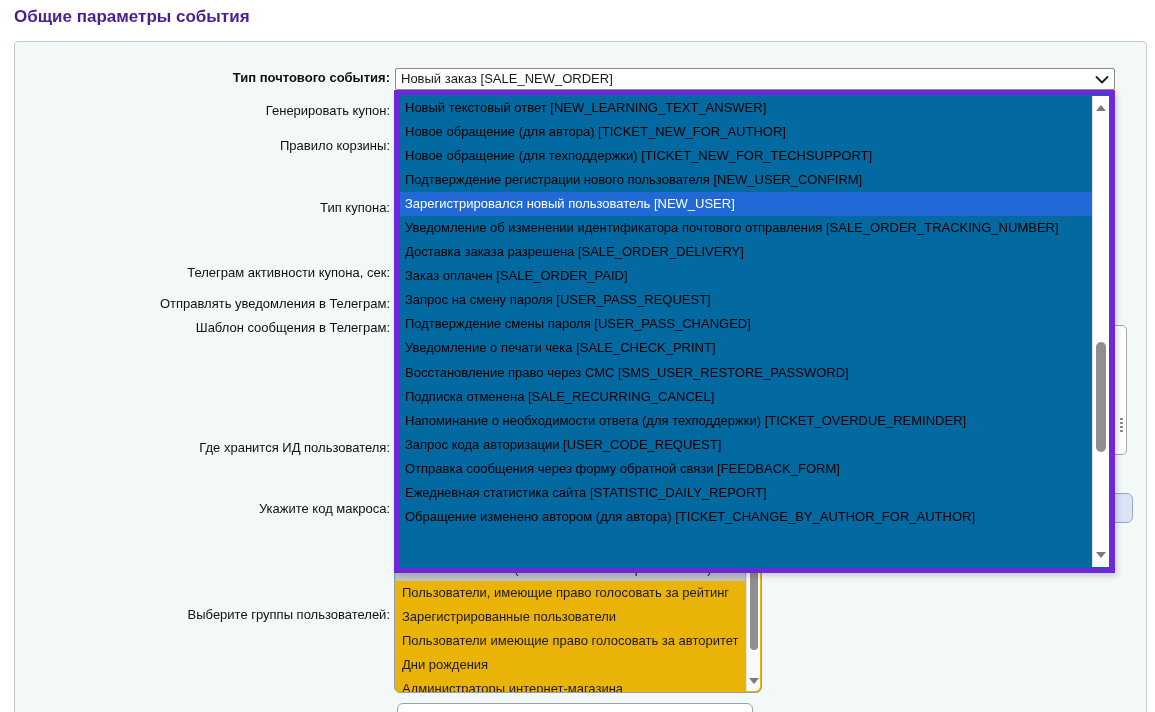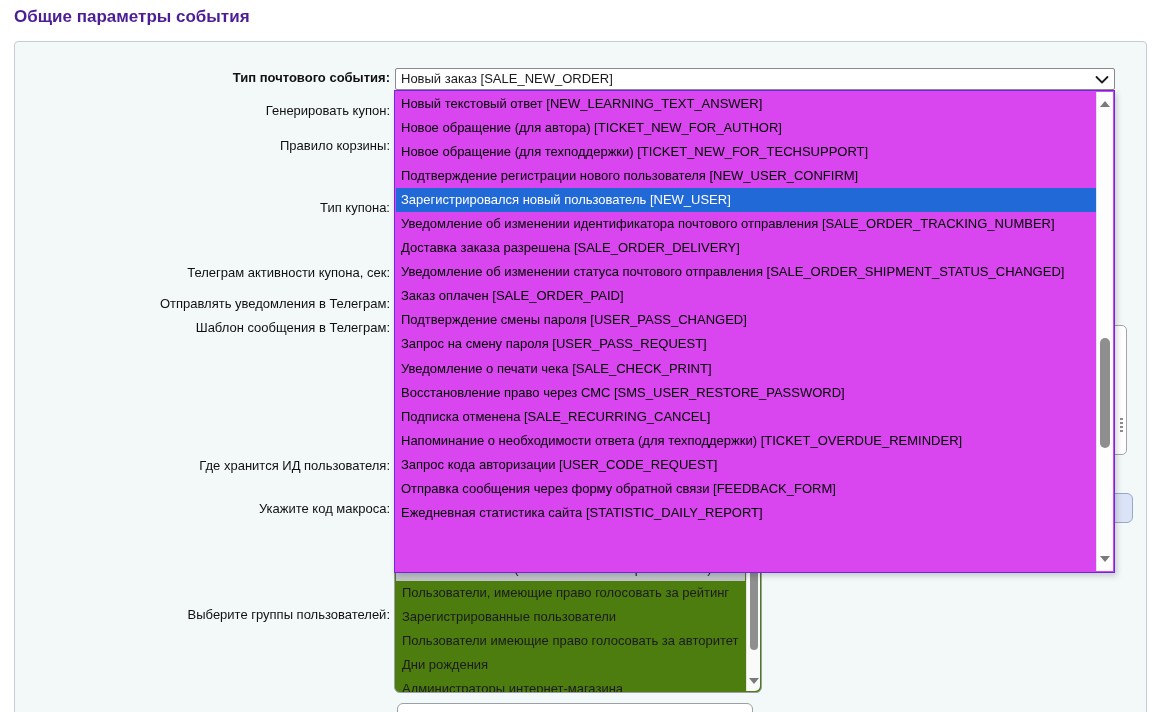--- a/index.html
+++ b/index.html
@@ -46,21 +46,21 @@
     position: absolute; left: 1085px; top: 493px;
     width: 48px; height: 30px;
     background: #dbe3f6; border: 1px solid #9aa7c9;
     border-radius: 6px; z-index: 2;
   }
 
   
   .glist {
     position: absolute; left: 394px; top: 552px;
     width: 368px; height: 141px;
-    background: #4d7c0f; border: 1px solid #9aa0a6;
+    background: #eab308; border: 1px solid #9aa0a6;
     border-radius: 6px; overflow: hidden; z-index: 3;
   }
   .glist-items { position: absolute; left: 1px; top: 4px; right: 16px; }
   .g-item {
     height: 24px; line-height: 24px; padding-left: 6px;
     white-space: nowrap; overflow: hidden;
   }
   .g-item.sel { background: #c2c6ca; }
   .g-scroll {
     position: absolute; top: 1px; right: 1px; bottom: 1px; width: 14px;
@@ -95,21 +95,21 @@
     white-space: nowrap; overflow: hidden; z-index: 11;
   }
   .select-closed .chev {
     position: absolute; right: 5px; top: 6px;
   }
 
   
   .dropdown {
     position: absolute; left: 394px; top: 90px;
     width: 721px; height: 483px;
-    background: #d946ef; border: 1px solid #6d28d9;
+    background: #0369a1; border: 5px solid #6d28d9;
     box-shadow: 2px 3px 6px rgba(0,0,0,.18);
     z-index: 10;
   }
   .dd-items {
     position: absolute; left: 1px; top: 1px; right: 18px; bottom: 1px;
     overflow: hidden;
   }
   .dd-item {
     height: 24.05px; line-height: 24.05px; padding-left: 5px;
     white-space: nowrap; overflow: hidden; color: #000;
@@ -143,21 +143,21 @@
 
 <div class="panel"></div>
 
 <div class="flabel bold" style="top:70px">Тип почтового события:</div>
 <div class="flabel" style="top:103px">Генерировать купон:</div>
 <div class="flabel" style="top:138px">Правило корзины:</div>
 <div class="flabel" style="top:200px">Тип купона:</div>
 <div class="flabel" style="top:265px">Телеграм активности купона, сек:</div>
 <div class="flabel" style="top:296px">Отправлять уведомления в Телеграм:</div>
 <div class="flabel" style="top:320px">Шаблон сообщения в Телеграм:</div>
-<div class="flabel" style="top:458px">Где хранится ИД пользователя:</div>
+<div class="flabel" style="top:440px">Где хранится ИД пользователя:</div>
 <div class="flabel" style="top:501px">Укажите код макроса:</div>
 <div class="flabel" style="top:607px">Выберите группы пользователей:</div>
 
 <div class="ta-sliver">
   <div class="ta-marks"></div>
 </div>
 <div class="macro-sliver"></div>
 
 <div class="glist">
   <div class="glist-items">
@@ -185,30 +185,30 @@
 
 <div class="dropdown">
   <div class="dd-items">
       <div class="dd-item">Новый текстовый ответ [NEW_LEARNING_TEXT_ANSWER]</div>
       <div class="dd-item">Новое обращение (для автора) [TICKET_NEW_FOR_AUTHOR]</div>
       <div class="dd-item">Новое обращение (для техподдержки) [TICKET_NEW_FOR_TECHSUPPORT]</div>
       <div class="dd-item">Подтверждение регистрации нового пользователя [NEW_USER_CONFIRM]</div>
       <div class="dd-item sel">Зарегистрировался новый пользователь [NEW_USER]</div>
       <div class="dd-item">Уведомление об изменении идентификатора почтового отправления [SALE_ORDER_TRACKING_NUMBER]</div>
       <div class="dd-item">Доставка заказа разрешена [SALE_ORDER_DELIVERY]</div>
-      <div class="dd-item">Уведомление об изменении статуса почтового отправления [SALE_ORDER_SHIPMENT_STATUS_CHANGED]</div>
       <div class="dd-item">Заказ оплачен [SALE_ORDER_PAID]</div>
+      <div class="dd-item">Запрос на смену пароля [USER_PASS_REQUEST]</div>
       <div class="dd-item">Подтверждение смены пароля [USER_PASS_CHANGED]</div>
-      <div class="dd-item">Запрос на смену пароля [USER_PASS_REQUEST]</div>
       <div class="dd-item">Уведомление о печати чека [SALE_CHECK_PRINT]</div>
       <div class="dd-item">Восстановление право через СМС [SMS_USER_RESTORE_PASSWORD]</div>
       <div class="dd-item">Подписка отменена [SALE_RECURRING_CANCEL]</div>
       <div class="dd-item">Напоминание о необходимости ответа (для техподдержки) [TICKET_OVERDUE_REMINDER]</div>
       <div class="dd-item">Запрос кода авторизации [USER_CODE_REQUEST]</div>
       <div class="dd-item">Отправка сообщения через форму обратной связи [FEEDBACK_FORM]</div>
       <div class="dd-item">Ежедневная статистика сайта [STATISTIC_DAILY_REPORT]</div>
+      <div class="dd-item">Обращение изменено автором (для автора) [TICKET_CHANGE_BY_AUTHOR_FOR_AUTHOR]</div>
     </div>
   <div class="dd-scroll">
     <div class="dd-arr-up"></div>
     <div class="dd-thumb"></div>
     <div class="dd-arr-down"></div>
   </div>
 </div>
 
 </body></html>

